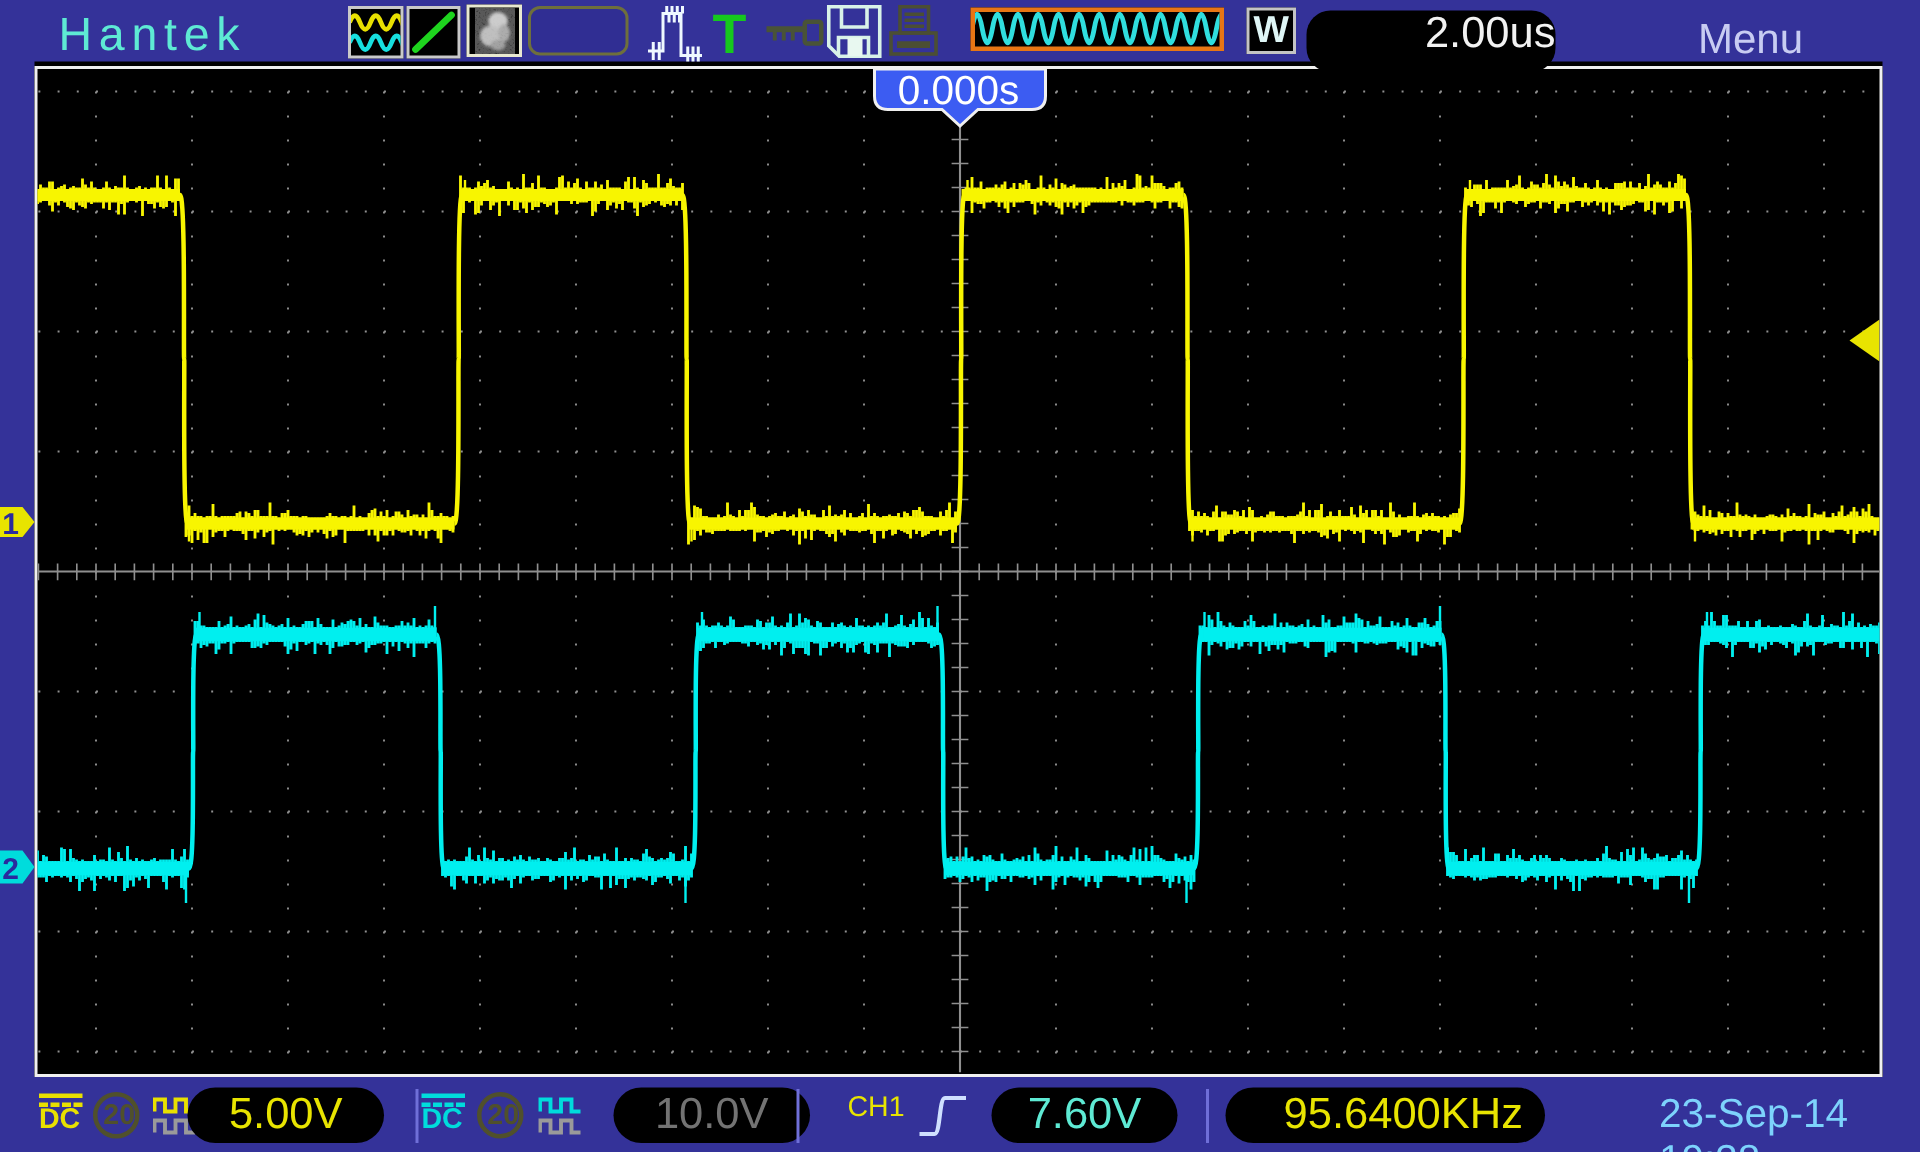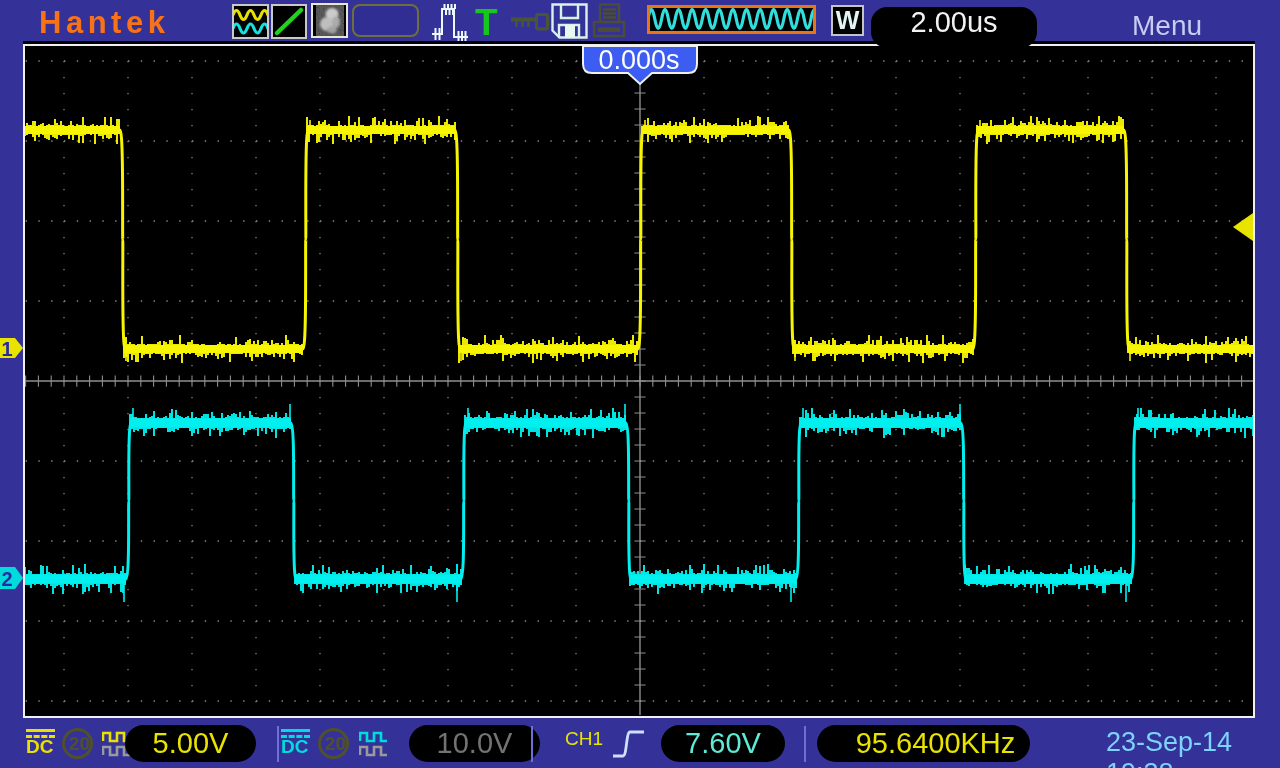--- a/index.html
+++ b/index.html
@@ -1,27 +1,27 @@
 <!DOCTYPE html>
 <html><head><meta charset="utf-8"><style>
 *{margin:0;padding:0;box-sizing:border-box}
 html,body{width:1280px;height:768px;background:#343299;overflow:hidden;
 font-family:"Liberation Sans",sans-serif;position:relative}
 .abs{position:absolute}
 #frame{position:absolute;left:23px;top:41px;width:1232px;height:677px;background:#000}
 #frin{position:absolute;left:0;right:0;top:3px;bottom:0;border:2px solid #f0f0f0;background:#000}
-.logo{left:39px;top:5px;font-size:31px;font-weight:bold;color:#f97316;letter-spacing:4.5px}
+.logo{left:39px;top:5px;font-size:31px;font-weight:normal;color:#5eead4;letter-spacing:4.5px}
 .ib{border:2px solid #c9c9c9;background:#000}
 .ib4{left:352px;top:4px;width:67px;height:33px;border:2px solid #6e6f3c;border-radius:8px;background:#302e93}
 .tgrn{left:475px;top:2px;font-size:37px;font-weight:bold;color:#16c81e}
 .wavebox{left:647px;top:5px;width:169px;height:29px;border:3px solid #e87614;background:#000}
 .wbox{left:831px;top:5px;width:33px;height:31px;border:2px solid #c4c4c4;background:#000;
 color:#dff6f6;font-size:25px;font-weight:bold;text-align:center;line-height:26px}
 .tpill{left:871px;top:7px;width:166px;height:41px;background:#000;border-radius:16px;
-color:#f2f2f2;font-size:29px;text-align:center;line-height:30px}
+color:#f2f2f2;font-size:29px;text-align:right;line-height:30px}
 .menu{left:1132px;top:10px;font-size:28px;color:#c8ccf2}
 .pill{top:725px;height:37px;background:#000;border-radius:19px;text-align:center;
 font-size:29px;line-height:36px}
 .vsep{top:726px;height:36px;width:2px;background:#6f6fd8}
 .dcic{top:729px;width:29px}
 .dcic .l1{display:block;height:3px;background:currentColor}
 .dcic .l2{display:block;margin-top:3px;height:0;border-top:3px dashed currentColor}
 .dcic b{display:block;font-size:19px;line-height:16px;margin-top:1px;text-align:left}
 .c20{top:728px;width:31px;height:31px;border:3px solid #50502c;border-radius:50%;
 color:#50502c;font-size:19px;font-weight:bold;text-align:right;line-height:26px}

